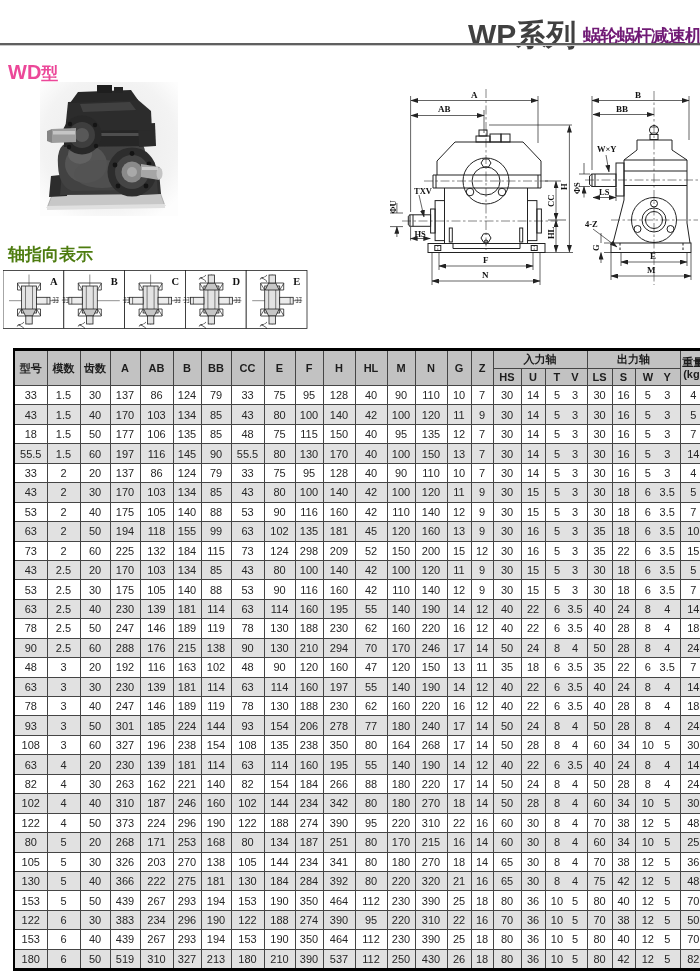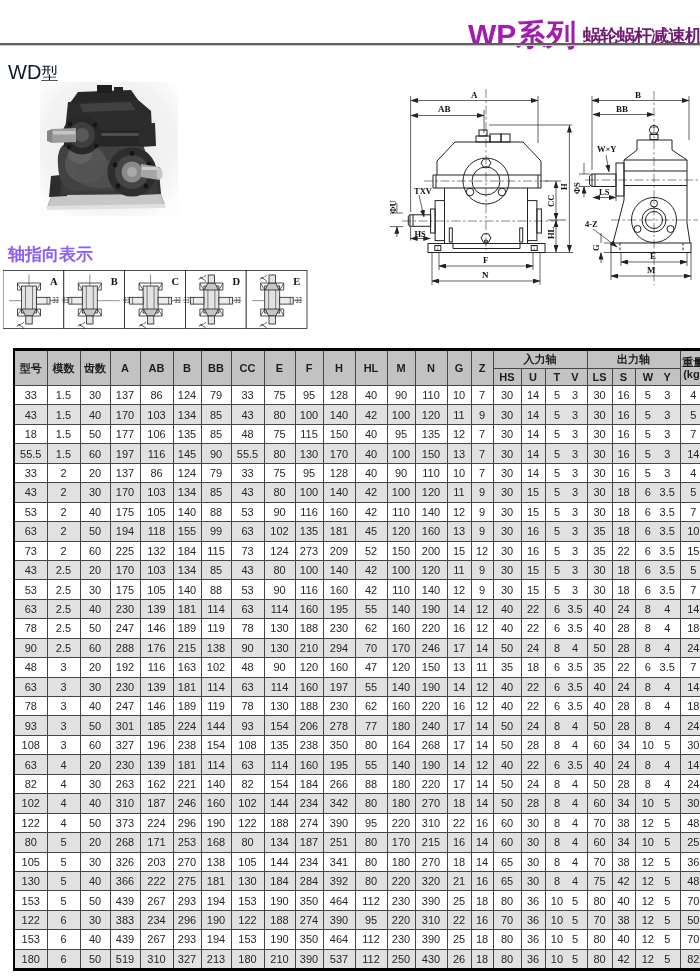--- a/index.html
+++ b/index.html
@@ -10,30 +10,30 @@
 #spec thead th{background:#c2c2c2;color:#1d1d1d;font-weight:bold}
 #spec thead tr.h1 th{height:17px}
 #spec thead tr.h2 th{height:16px}
 #spec tbody td{height:18.45px;border-top-width:1.5px;border-top-color:#383838}
 #spec tbody tr.g td{background:#e1e1e1}
 td.p span,th.p span{display:inline-block;width:44%;text-align:center}
 </style>
 </head>
 <body>
 
-<div class="abs" style="left:468px;top:15px;font-size:30px;font-weight:bold;color:#a21caf;white-space:nowrap">WP系列</div>
+<div class="abs" style="left:468px;top:15px;font-size:30px;font-weight:bold;color:#404040;white-space:nowrap">WP系列</div>
 
 <div class="abs" style="left:583px;top:24px;font-size:18px;letter-spacing:-1px;font-weight:bold;color:#701a75;white-space:nowrap">蜗轮蜗杆减速机</div>
 
 <div class="abs" style="left:0;top:43px;width:700px;height:2.5px;background:#5f5f5f"></div>
 <div class="abs" style="left:0;top:45px;width:700px;height:1px;background:#c8c8c8"></div>
 
-<div class="abs" style="left:8px;top:61px;font-size:20px;font-weight:normal;color:#0f172a">WD<span style="font-size:17px">型</span></div>
-
-<div class="abs" style="left:8px;top:243px;font-size:17px;font-weight:bold;color:#8b5cf6">轴指向表示</div>
+<div class="abs" style="left:8px;top:61px;font-size:20px;font-weight:bold;color:#ec4899">WD<span style="font-size:17px">型</span></div>
+
+<div class="abs" style="left:8px;top:243px;font-size:17px;font-weight:bold;color:#4d7c0f">轴指向表示</div>
 
 <svg class="abs" style="left:40px;top:80px" width="140" height="140" viewBox="0 0 140 140" xmlns="http://www.w3.org/2000/svg">
 <defs>
 <radialGradient id="pbg" cx="50%" cy="45%" r="65%">
         <stop offset="0%" stop-color="#e9e9e9"></stop>
         <stop offset="75%" stop-color="#f3f3f3"></stop>
         <stop offset="100%" stop-color="#fdfdfd"></stop>
       </radialGradient>
 </defs>
 
@@ -647,21 +647,21 @@
 <tr>
         <td>73</td>
         <td>2</td>
         <td>60</td>
         <td>225</td>
         <td>132</td>
         <td>184</td>
         <td>115</td>
         <td>73</td>
         <td>124</td>
-        <td>273</td>
+        <td>298</td>
         <td>209</td>
         <td>52</td>
         <td>150</td>
         <td>200</td>
         <td>15</td>
         <td>12</td>
         <td>30</td>
         <td>16</td>
         <td class="p"><span>5</span><span>3</span></td>
         <td>35</td>

